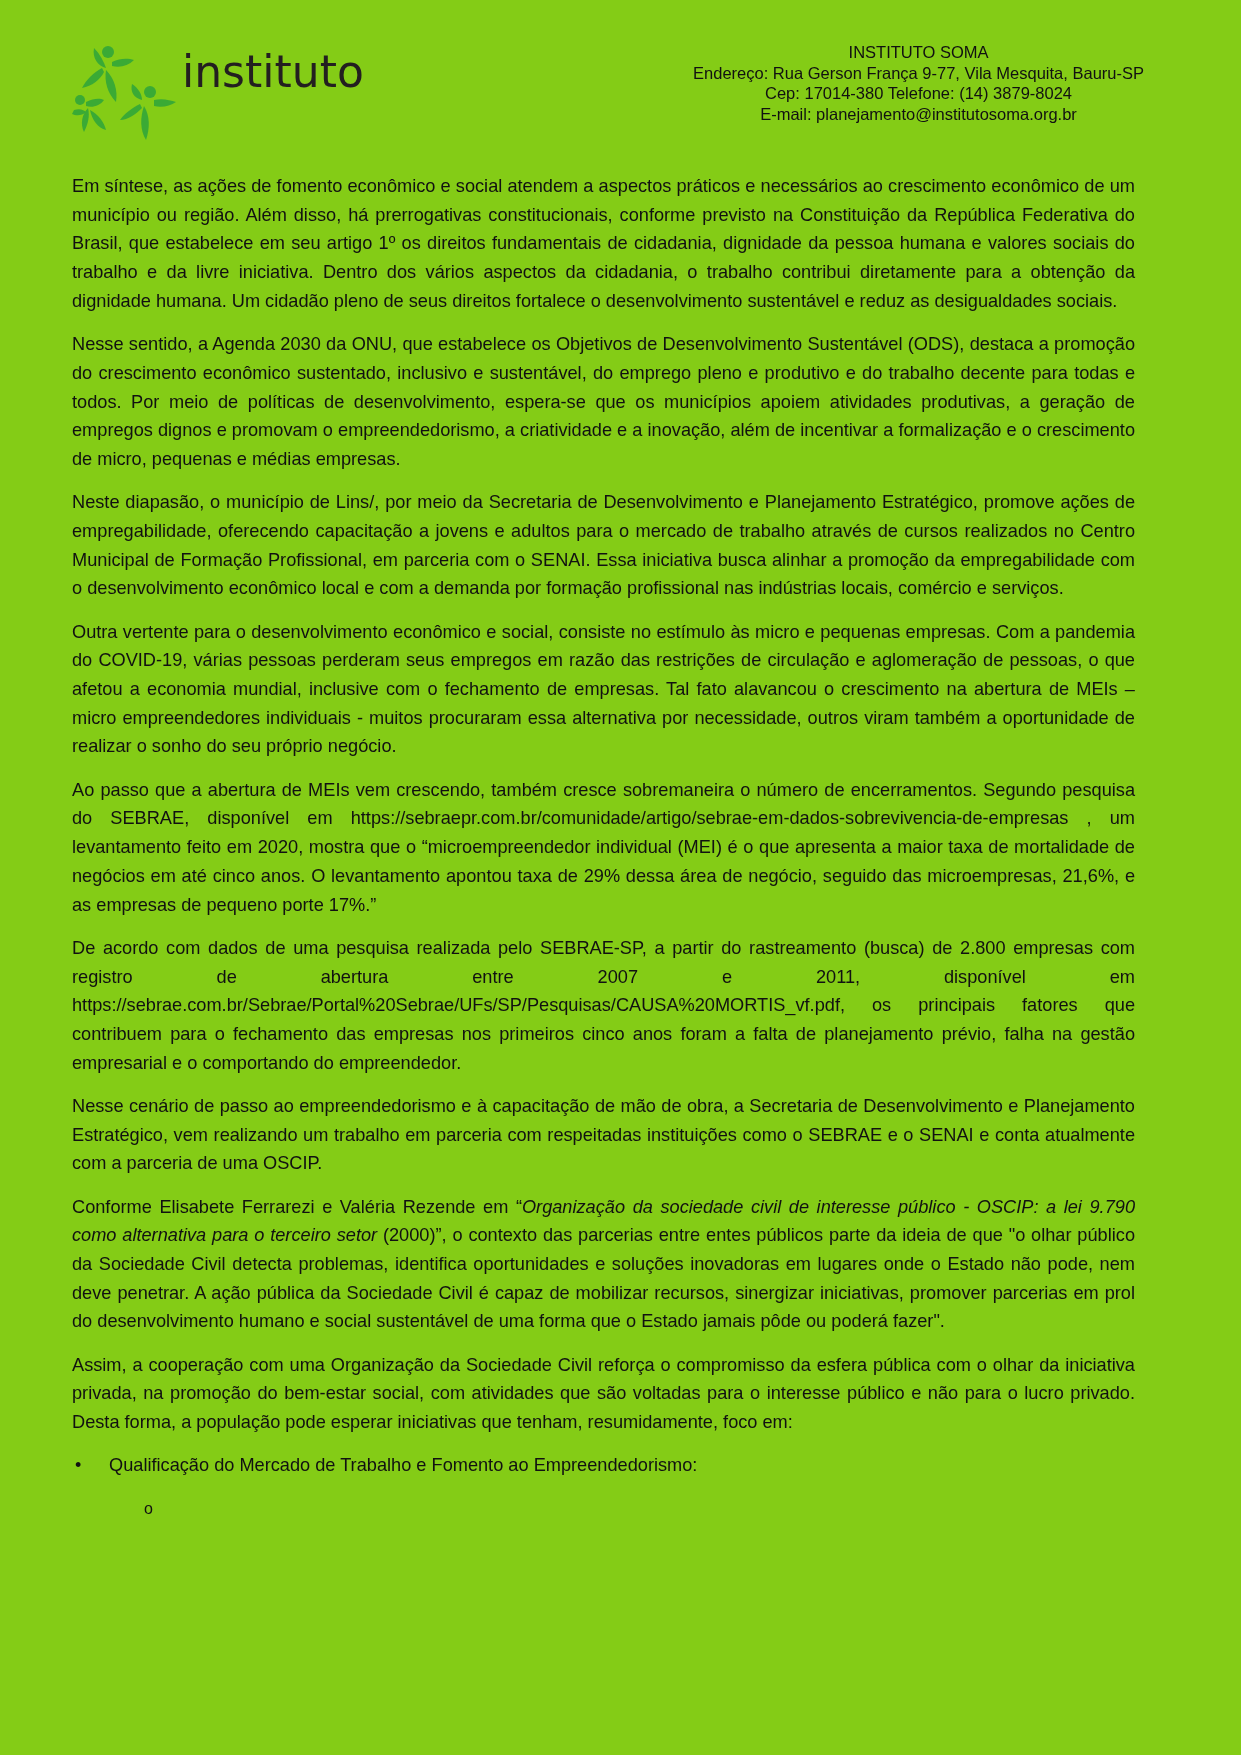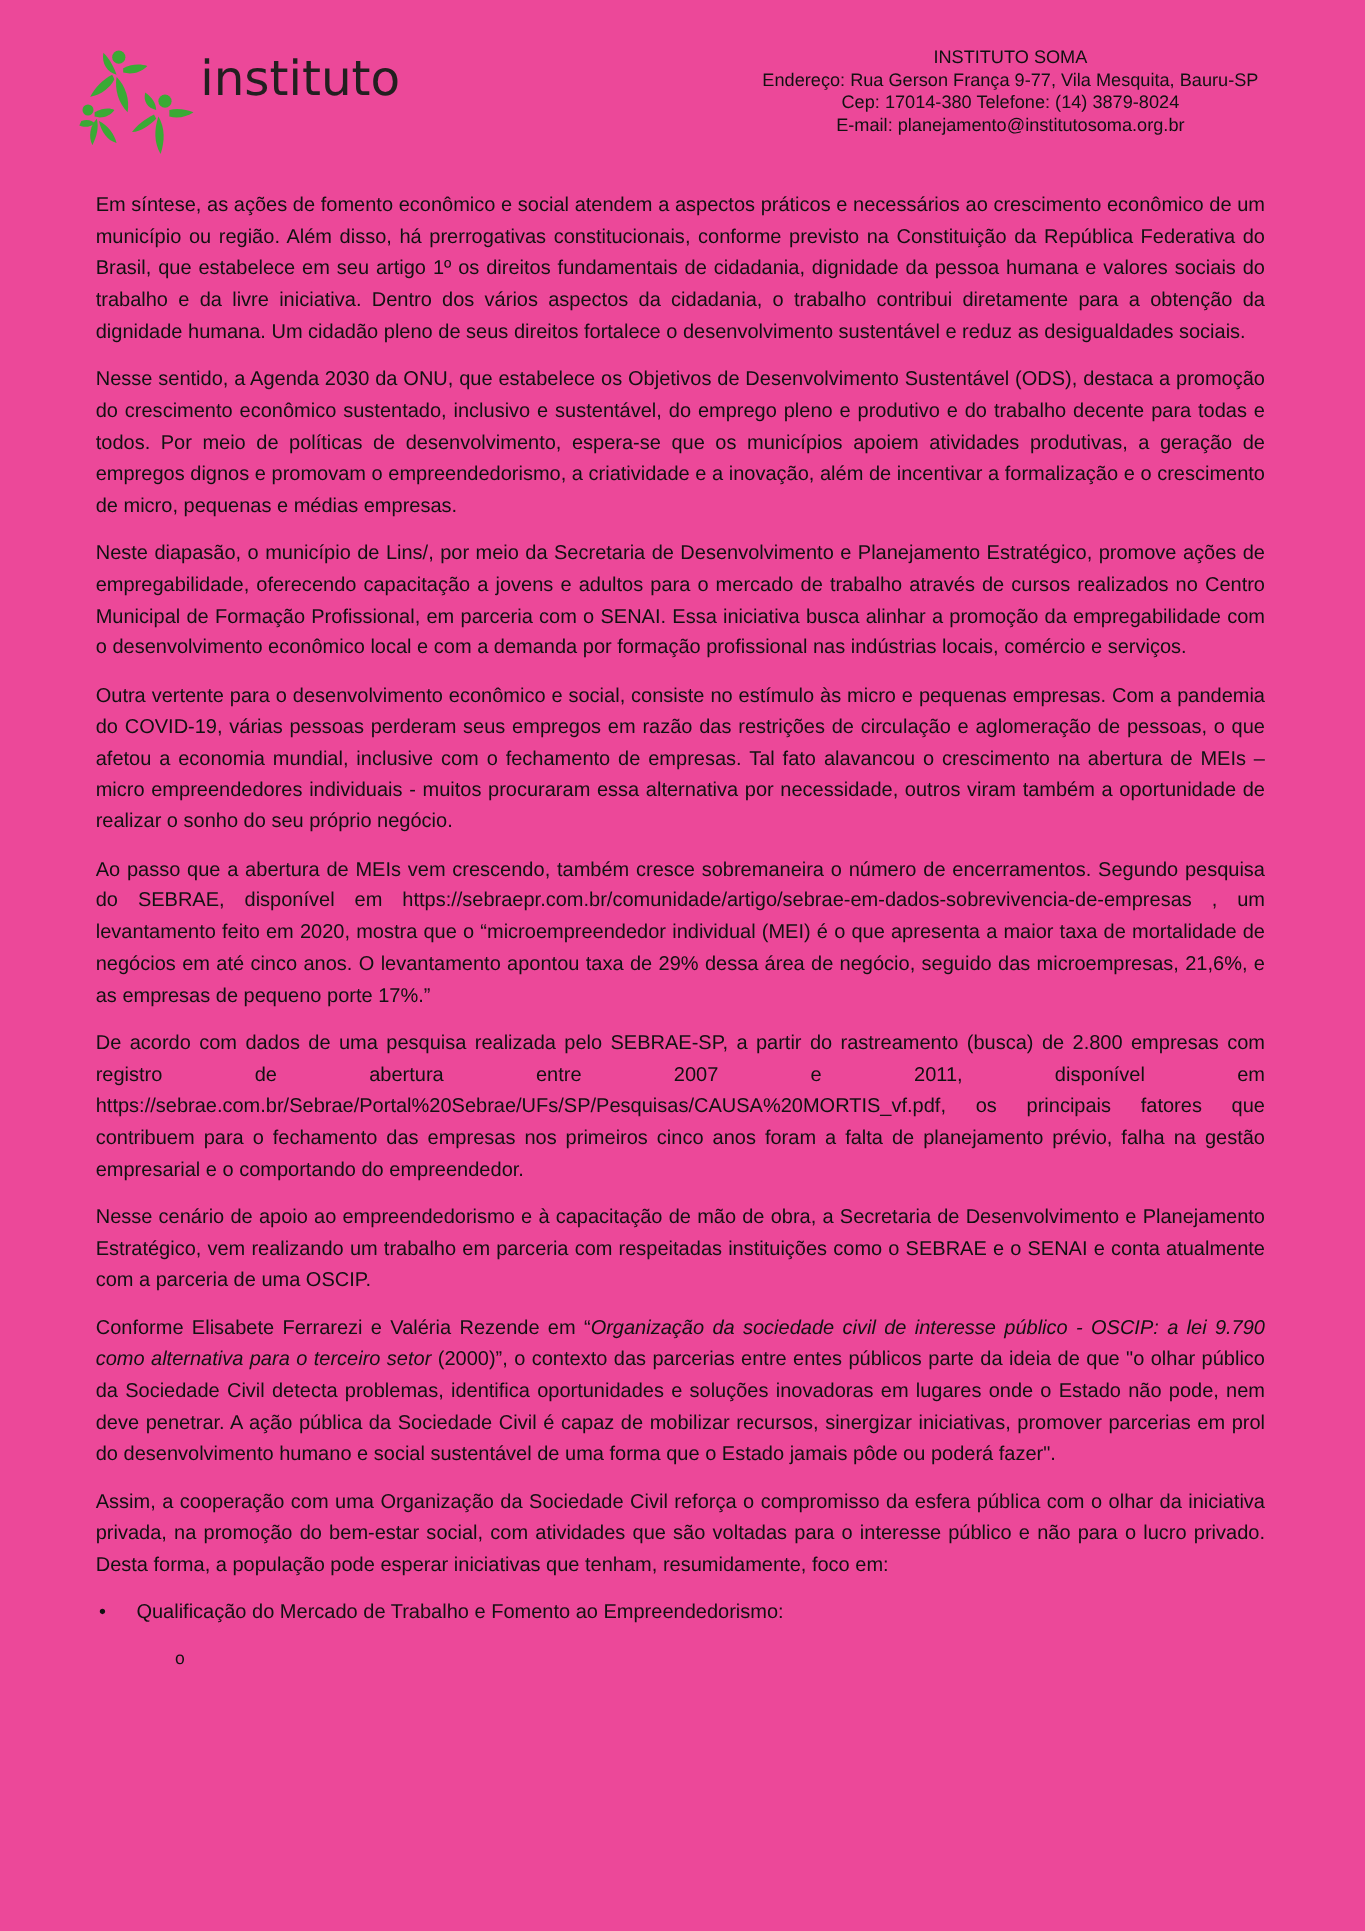--- a/index.html
+++ b/index.html
@@ -1,27 +1,27 @@
 <!DOCTYPE html>
 <html><head>
 <meta charset="utf-8">
 <style>
   html, body { margin: 0; padding: 0; background: #ffffff; }
   body { width: 1241px; height: 1755px; position: relative; overflow: hidden; }
-  .page { position: absolute; left: 0; top: 0; width: 1241px; height: 1755px; background: #ec4899; }
+  .page { position: absolute; left: 0; top: 0; width: 1241px; height: 1755px; background: #84cc16; }
 
   .logo { position: absolute; left: 72px; top: 44px; width: 300px; height: 105px; }
   .logo svg { position: absolute; left: 0; top: 0; }
   .logo-word-1 { position: absolute; left: 110px; top: 6px; font-family: "DejaVu Sans", sans-serif; font-size: 44px; line-height: 44px; color: #231f20; letter-spacing: 0px; }
   .logo-word-2 { position: absolute; left: 104px; top: 44px; font-family: "DejaVu Sans", sans-serif; font-size: 60px; line-height: 60px; color: #231f20; font-weight: normal; letter-spacing: 1px; }
 
   .header-info { position: absolute; right: 97px; top: 42px; text-align: center; font-family: "Liberation Sans", sans-serif; font-size: 16.5px; line-height: 20.5px; color: #111; }
   .header-info div { white-space: nowrap; }
 
-  .content { position: absolute; left: 87px; top: 172px; width: 1063px; font-family: "Liberation Sans", sans-serif; font-size: 18.2px; line-height: 28.7px; color: #111; }
+  .content { position: absolute; left: 72px; top: 172px; width: 1063px; font-family: "Liberation Sans", sans-serif; font-size: 18.2px; line-height: 28.7px; color: #111; }
   .content p { margin: 0 0 14.6px 0; text-align: justify; }
   .content em { font-style: italic; }
 
   .bullet-list { list-style: none; margin: 0; padding: 0; }
   .bullet-item { position: relative; padding-left: 37px; margin-bottom: 14.6px; }
   .bullet-dot { position: absolute; left: 3px; top: 0; font-size: 18px; }
   .sub-list { list-style: none; margin: 0; padding: 0; }
   .sub-item { position: relative; padding-left: 110px; }
   .sub-dot { position: absolute; left: 72px; top: 0; font-size: 16px; }
 </style>
@@ -63,21 +63,21 @@
     <div>E-mail: planejamento@institutosoma.org.br</div>
   </div>
 
   <div class="content">
     <p>Em síntese, as ações de fomento econômico e social atendem a aspectos práticos e necessários ao crescimento econômico de um município ou região. Além disso, há prerrogativas constitucionais, conforme previsto na Constituição da República Federativa do Brasil, que estabelece em seu artigo 1º os direitos fundamentais de cidadania, dignidade da pessoa humana e valores sociais do trabalho e da livre iniciativa. Dentro dos vários aspectos da cidadania, o trabalho contribui diretamente para a obtenção da dignidade humana. Um cidadão pleno de seus direitos fortalece o desenvolvimento sustentável e reduz as desigualdades sociais.</p>
     <p>Nesse sentido, a Agenda 2030 da ONU, que estabelece os Objetivos de Desenvolvimento Sustentável (ODS), destaca a promoção do crescimento econômico sustentado, inclusivo e sustentável, do emprego pleno e produtivo e do trabalho decente para todas e todos. Por meio de políticas de desenvolvimento, espera-se que os municípios apoiem atividades produtivas, a geração de empregos dignos e promovam o empreendedorismo, a criatividade e a inovação, além de incentivar a formalização e o crescimento de micro, pequenas e médias empresas.</p>
     <p>Neste diapasão, o município de Lins/, por meio da Secretaria de Desenvolvimento e Planejamento Estratégico, promove ações de empregabilidade, oferecendo capacitação a jovens e adultos para o mercado de trabalho através de cursos realizados no Centro Municipal de Formação Profissional, em parceria com o SENAI. Essa iniciativa busca alinhar a promoção da empregabilidade com o desenvolvimento econômico local e com a demanda por formação profissional nas indústrias locais, comércio e serviços.</p>
     <p>Outra vertente para o desenvolvimento econômico e social, consiste no estímulo às micro e pequenas empresas. Com a pandemia do COVID-19, várias pessoas perderam seus empregos em razão das restrições de circulação e aglomeração de pessoas, o que afetou a economia mundial, inclusive com o fechamento de empresas. Tal fato alavancou o crescimento na abertura de MEIs – micro empreendedores individuais - muitos procuraram essa alternativa por necessidade, outros viram também a oportunidade de realizar o sonho do seu próprio negócio.</p>
     <p>Ao passo que a abertura de MEIs vem crescendo, também cresce sobremaneira o número de encerramentos. Segundo pesquisa do SEBRAE, disponível em https://sebraepr.com.br/comunidade/artigo/sebrae-em-dados-sobrevivencia-de-empresas , um levantamento feito em 2020, mostra que o “microempreendedor individual (MEI) é o que apresenta a maior taxa de mortalidade de negócios em até cinco anos. O levantamento apontou taxa de 29% dessa área de negócio, seguido das microempresas, 21,6%, e as empresas de pequeno porte 17%.”</p>
     <p>De acordo com dados de uma pesquisa realizada pelo SEBRAE-SP, a partir do rastreamento (busca) de 2.800 empresas com registro de abertura entre 2007 e 2011, disponível em https://sebrae.com.br/Sebrae/Portal%20Sebrae/UFs/SP/Pesquisas/CAUSA%20MORTIS_vf.pdf, os principais fatores que contribuem para o fechamento das empresas nos primeiros cinco anos foram a falta de planejamento prévio, falha na gestão empresarial e o comportando do empreendedor.</p>
-    <p>Nesse cenário de apoio ao empreendedorismo e à capacitação de mão de obra, a Secretaria de Desenvolvimento e Planejamento Estratégico,  vem realizando um trabalho em parceria com respeitadas instituições como o SEBRAE e o SENAI e conta atualmente com a parceria de uma OSCIP.</p>
+    <p>Nesse cenário de passo ao empreendedorismo e à capacitação de mão de obra, a Secretaria de Desenvolvimento e Planejamento Estratégico,  vem realizando um trabalho em parceria com respeitadas instituições como o SEBRAE e o SENAI e conta atualmente com a parceria de uma OSCIP.</p>
     <p><span>Conforme Elisabete Ferrarezi e Valéria Rezende em “</span><em>Organização da sociedade civil de interesse público - OSCIP: a lei 9.790 como alternativa para o terceiro setor</em><span> (2000)”, o contexto das parcerias entre entes públicos parte da ideia de que "o olhar público da Sociedade Civil detecta problemas, identifica oportunidades e soluções inovadoras em lugares onde o Estado não pode, nem deve penetrar. A ação pública da Sociedade Civil é capaz de mobilizar recursos, sinergizar iniciativas, promover parcerias em prol do desenvolvimento humano e social sustentável de uma forma que o Estado jamais pôde ou poderá fazer".</span></p>
     <p>Assim, a cooperação com uma Organização da Sociedade Civil reforça o compromisso da esfera pública com o olhar da iniciativa privada, na promoção do bem-estar social, com atividades que são voltadas para o interesse público e não para o lucro privado. Desta forma, a população pode esperar iniciativas que tenham, resumidamente, foco em:</p>
 
     <ul class="bullet-list">
       <li class="bullet-item">
         <span class="bullet-dot">•</span>
         <span>Qualificação do Mercado de Trabalho e Fomento ao Empreendedorismo:</span>
       </li>
     </ul>
     <ul class="sub-list">

